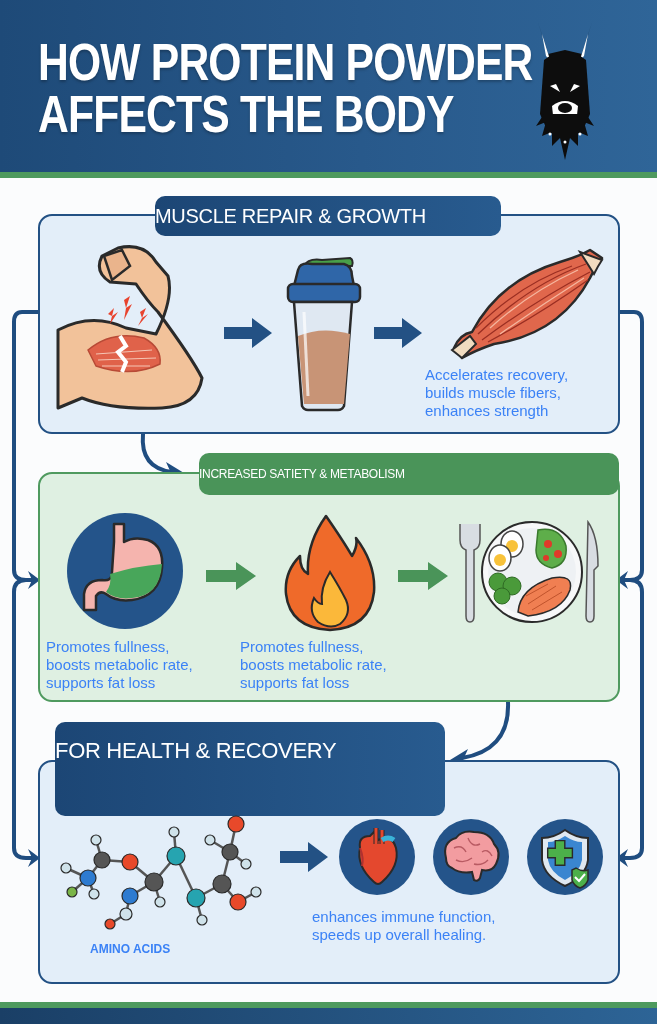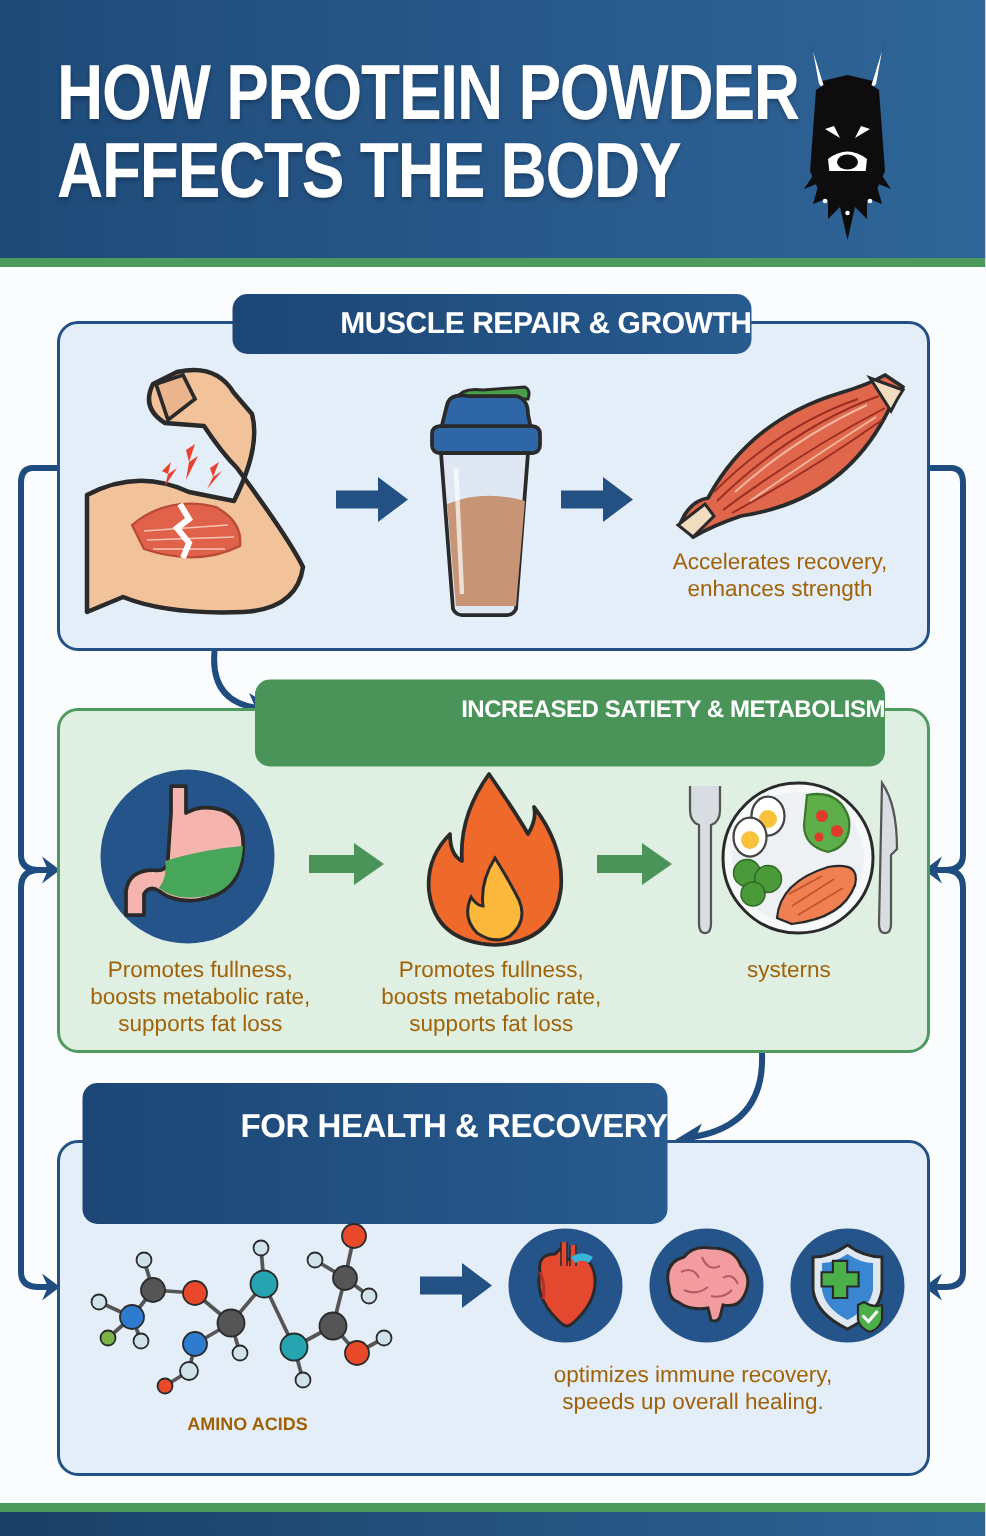--- a/index.html
+++ b/index.html
@@ -27,30 +27,30 @@
 
   .panel { position: absolute; border-radius: 14px; border: 2.5px solid; }
   .panel.blue { background: #e3eef9; border-color: #235184; }
   .panel.green { background: #dff0e2; border-color: #4f9a5f; }
 
   .panel-1 { left: 38px; top: 214px; width: 582px; height: 220px; }
   .panel-2 { left: 38px; top: 472px; width: 582px; height: 230px; }
   .panel-3 { left: 38px; top: 760px; width: 582px; height: 224px; }
 
   .badge {
-    position: absolute; color: #fff; font-weight: bold; text-align: right;
+    position: absolute; color: #fff; font-weight: normal; text-align: left;
     border-radius: 10px; letter-spacing: -0.3px;
   }
   .badge.blue { background: linear-gradient(90deg, #1c4675, #285b8f); }
   .badge.green { background: #4a9459; }
   .badge-1 { left: 155px; top: 196px; width: 346px; height: 40px; font-size: 20px; line-height: 40px; }
-  .badge-2 { left: 170px; top: 453px; width: 420px; height: 58px; font-size: 16px; line-height: 42px; }
+  .badge-2 { left: 199px; top: 453px; width: 420px; height: 42px; font-size: 12px; line-height: 42px; }
   .badge-3 { left: 55px; top: 722px; width: 390px; height: 94px; font-size: 22px; line-height: 30px; padding-top: 14px; }
 
-  .caption { position: absolute; text-align: center; font-size: 15px; line-height: 18px; color: #a16207; }
+  .caption { position: absolute; text-align: left; font-size: 15px; line-height: 18px; color: #3b82f6; }
 
   .icon { position: absolute; }
   .connector { position: absolute; left: 0; top: 0; width: 657px; height: 1024px; pointer-events: none; }
 </style>
 </head>
 <body>
 
 <div class="header">
   <div class="title">
     <span>HOW PROTEIN POWDER</span>
@@ -144,20 +144,21 @@
       <path d="M36 84 Q80 40 132 22"></path>
     </g>
   <g stroke="#f5b7a0" stroke-width="1.3" fill="none">
       <path d="M50 84 Q90 48 138 26"></path>
       <path d="M60 90 Q100 62 144 34"></path>
     </g>
 </svg>
 
 <div class="caption" style="left:425px;top:366px;width:190px;">
   <div>Accelerates recovery,</div>
+  <div>builds muscle fibers,</div>
   <div>enhances strength</div>
 </div>
 
 <div class="panel green panel-2"></div>
 <div class="badge green badge-2">INCREASED SATIETY &amp; METABOLISM</div>
 
 <svg class="icon" style="left:66px;top:512px;width:118px;height:118px" viewBox="0 0 118 118">
   <circle cx="59" cy="59" r="58" fill="#24548a"></circle>
   <path d="M48 12 L58 12 L58 30 Q68 24 82 28 Q98 34 96 56 Q94 84 66 88 Q50 90 40 82 Q34 78 30 84 L30 98 L18 98 L18 82 Q20 68 36 68 Q46 70 46 60 L48 30 Z" fill="#f5b4ae" stroke="#2a2a2a" stroke-width="2.5" stroke-linejoin="round"></path>
   <path d="M44 62 Q70 54 96 52 Q94 84 66 86 Q50 88 40 80 Q46 72 44 62 Z" fill="#48a65a"></path>
@@ -210,21 +211,20 @@
   <div>Promotes fullness,</div>
   <div>boosts metabolic rate,</div>
   <div>supports fat loss</div>
 </div>
 <div class="caption" style="left:240px;top:638px;width:175px;">
   <div>Promotes fullness,</div>
   <div>boosts metabolic rate,</div>
   <div>supports fat loss</div>
 </div>
 <div class="caption" style="left:446px;top:638px;width:160px;">
-  <div>systerns</div>
 </div>
 
 <div class="panel blue panel-3"></div>
 <div class="badge blue badge-3">
   <div>FOR HEALTH &amp; RECOVERY</div>
 </div>
 
 <svg class="icon" style="left:52px;top:810px;width:222px;height:120px" viewBox="0 0 222 120">
   <g stroke="#555" stroke-width="2.5">
     <line x1="14" y1="58" x2="36" y2="68"></line>
@@ -306,18 +306,18 @@
 <svg class="icon" style="left:526px;top:818px;width:78px;height:78px" viewBox="0 0 78 78">
   <circle cx="39" cy="39" r="38" fill="#24548a"></circle>
   <path d="M39 12 Q50 20 62 20 L62 42 Q60 58 39 68 Q18 58 16 42 L16 20 Q28 20 39 12 Z" fill="#dfe8f0" stroke="#2a2a2a" stroke-width="2"></path>
   <path d="M39 18 Q48 24 56 24 L56 42 Q54 54 39 62 Q24 54 22 42 L22 24 Q30 24 39 18 Z" fill="#3a86d0"></path>
   <path d="M34 28 L44 28 L44 36 L52 36 L52 46 L44 46 L44 54 L34 54 L34 46 L26 46 L26 36 L34 36 Z" fill="#4cb04a" stroke="#2a2a2a" stroke-width="1.5" transform="translate(-3,-4) scale(0.95)"></path>
   <path d="M50 50 Q56 54 62 52 L62 62 Q60 68 54 70 Q48 68 46 62 L46 52 Z" fill="#4cb04a" stroke="#2a2a2a" stroke-width="1.5"></path>
   <path d="M49 59 L53 63 L59 56" stroke="#fff" stroke-width="2" fill="none"></path>
 </svg>
 
 <div class="caption" style="left:312px;top:908px;width:300px;">
-  <div>optimizes immune recovery,</div>
+  <div>enhances immune function,</div>
   <div>speeds up overall healing.</div>
 </div>
 
 <div class="footer-stripe"></div>
 <div class="footer"></div>
 
 </body></html>

